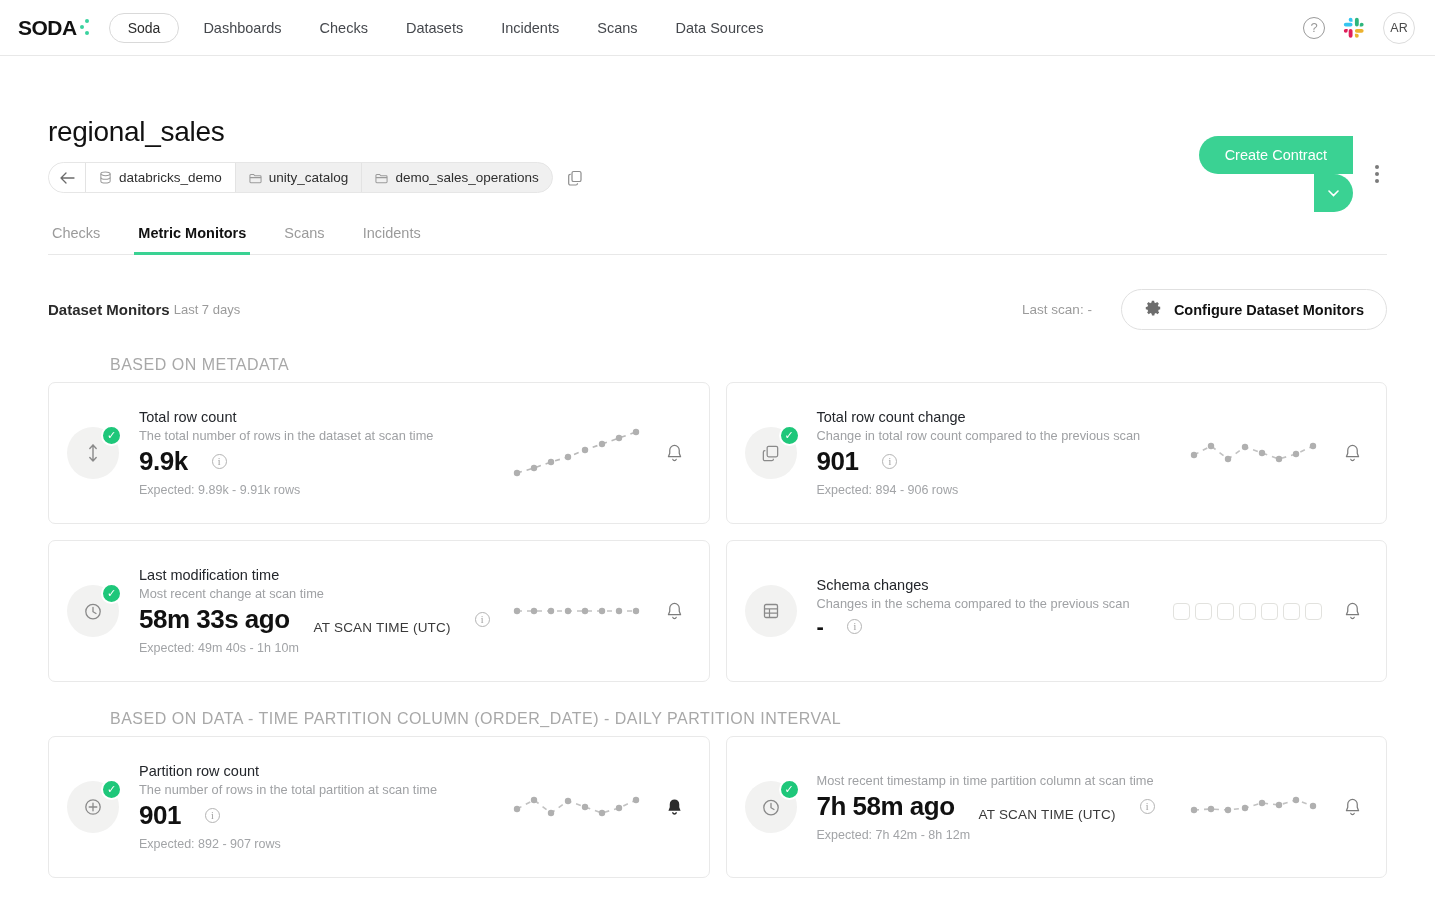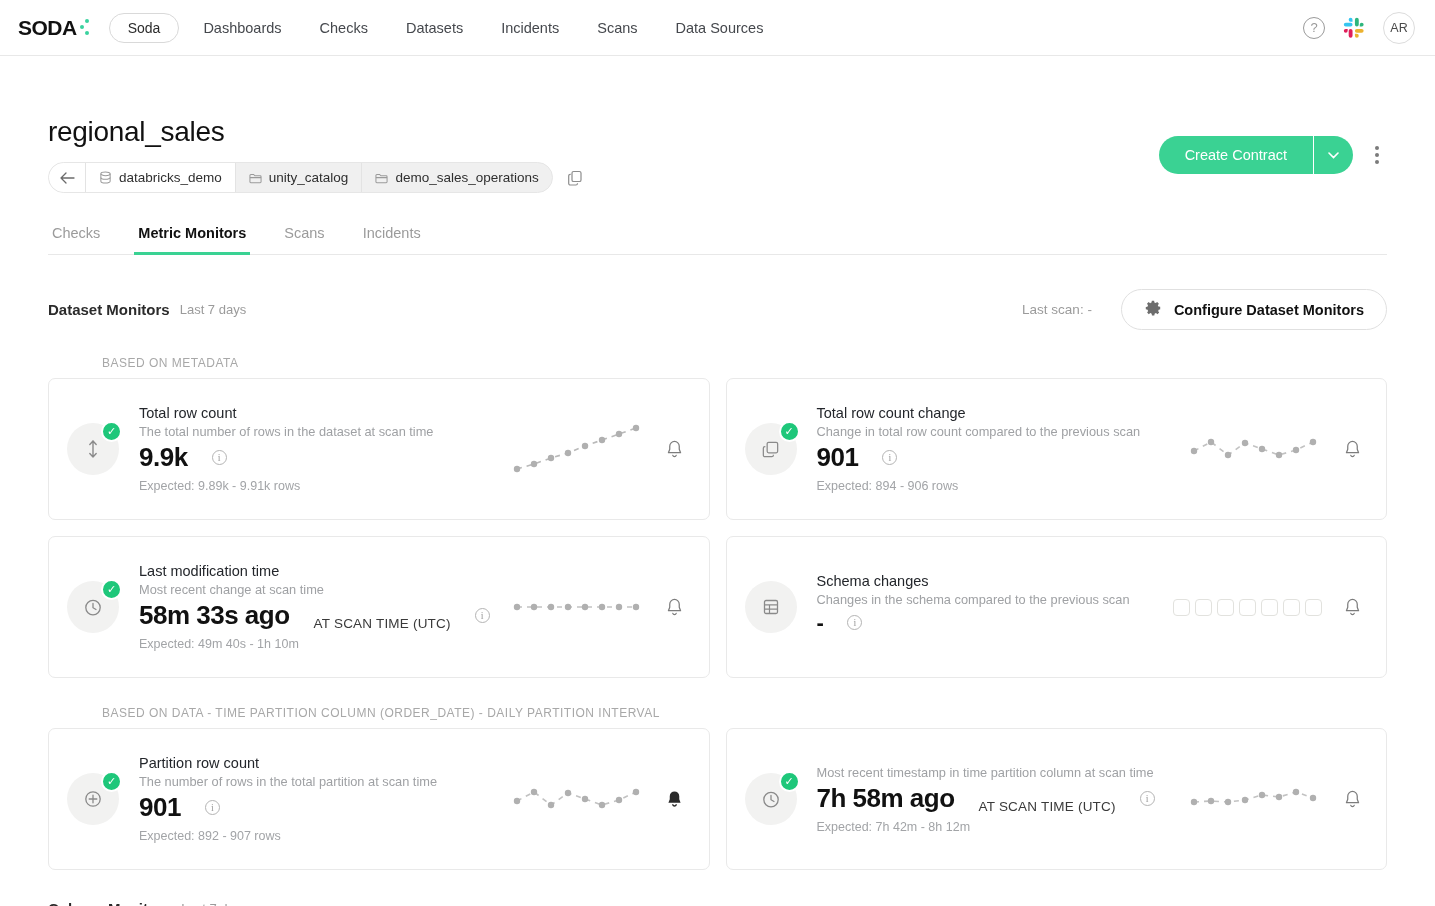--- a/index.html
+++ b/index.html
@@ -100,21 +100,21 @@
   }
   .bc-seg.first { background: #ffffff; }
   .bc-icon { display: flex; align-items: center; color: #9a9a9a; }
   .bc-copy {
     margin-left: 14px; color: #8d8d8d; cursor: pointer;
     display: flex; align-items: center;
   }
 
   
   .actions { position: absolute; right: 48px; top: 20px; display: flex; align-items: center; gap: 14px; }
-  .btn-split { display: flex; align-items: flex-end; }
+  .btn-split { display: flex; align-items: flex-end; flex-direction: column; }
   .btn-primary {
     background: #3ad293; color: #fff; border: none;
     font-size: 14.5px; padding: 0 26px; height: 38px;
     border-radius: 19px 0 0 19px; cursor: pointer;
     font-family: "Liberation Sans", sans-serif;
   }
   .btn-primary-caret {
     background: #3ad293; color: #fff; border: none;
     border-left: 1px solid #ffffff;
     width: 40px; height: 38px; border-radius: 0 19px 19px 0;
@@ -136,35 +136,35 @@
     cursor: pointer; border-bottom: 3px solid transparent;
     margin-bottom: -1px;
   }
   .tab.active { color: #111; font-weight: bold; border-bottom-color: #3ad293; }
 
   
   .section-head {
     display: flex; align-items: center; margin-top: 34px;
   }
   .section-title { font-size: 15px; font-weight: bold; color: #2b2b2b; }
-  .section-sub { font-size: 13px; color: #9b9b9b; margin-left: 10px; }
+  .section-sub { font-size: 13px; color: #9b9b9b; margin-left: 4px; }
   .section-right { margin-left: auto; display: flex; align-items: center; gap: 29px; }
   .last-scan { font-size: 13.5px; color: #9b9b9b; }
   .btn-outline {
     display: flex; align-items: center; gap: 12px;
     border: 1px solid #e0e0e0; background: #fff;
     border-radius: 21px; height: 41px; padding: 0 22px;
     font-size: 14.5px; color: #111; cursor: pointer; font-weight: bold;
     font-family: "Liberation Sans", sans-serif;
   }
 
   
   .group-label {
-    font-size: 12px; letter-spacing: 0.5px; color: #a8a8a8;
-    margin: 26px 8px 8px; text-transform: uppercase; padding-left: 46px;
+    font-size: 16px; letter-spacing: 0.5px; color: #a8a8a8;
+    margin: 26px 16px 8px; text-transform: uppercase; padding-left: 46px;
   }
   .group-label.second { margin-top: 28px; }
 
   
   .card-grid { display: grid; grid-template-columns: 1fr 1fr; gap: 16px 16px; }
   .card {
     border: 1px solid #e9e9e9; border-radius: 7px; background: #fff;
     height: 142px; display: flex; align-items: center;
     padding: 0 22px 0 18px;
   }

